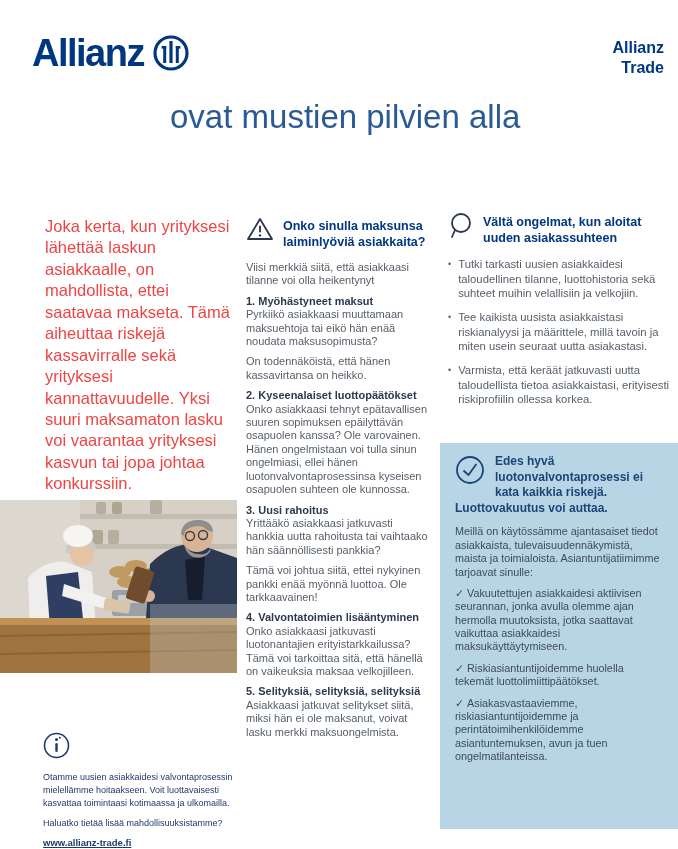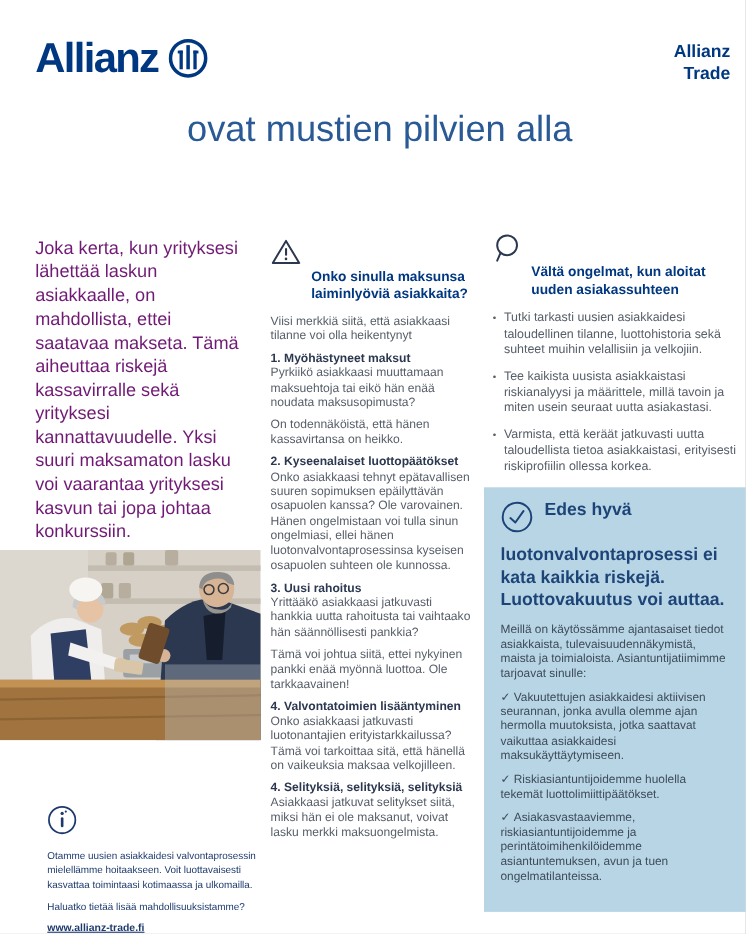--- a/index.html
+++ b/index.html
@@ -11,47 +11,47 @@
   .logo-row { position:absolute; left:32px; top:34px; display:flex; align-items:center; gap:9px; }
   .logo-text { font-size:38px; font-weight:bold; color:#003781; letter-spacing:-1.5px; line-height:1; }
   .logo-mark svg { display:block; }
   .wordmark { position:absolute; right:30px; top:38px; text-align:right; color:#003781;
     font-weight:bold; font-size:16px; line-height:1.25; }
   
   .headline { position:absolute; left:46px; top:94px; font-size:33px; line-height:1.42; font-weight:400; }
   .headline .l1 { color:#E4741E; display:block; }
   .headline .l2 { color:#2A5A96; display:block; margin-left:124px; }
   
-  .intro { position:absolute; left:32px; top:216px; width:192px; font-size:16.5px;
-    line-height:1.3; color:#701a75; }
+  .intro { position:absolute; left:45px; top:216px; width:192px; font-size:16.5px;
+    line-height:1.3; color:#ef4444; }
   .photo { position:absolute; left:0; top:500px; width:237px; height:173px; }
   .photo svg { display:block; }
   .footer-note { position:absolute; left:43px; top:732px; width:192px; color:#1D3A6D; }
   .footer-note .icn { display:block; margin-bottom:8px; }
   .footer-note p { margin:0 0 7px; font-size:9px; line-height:1.45; }
   .footer-note a { color:#1D3A6D; font-weight:bold; font-size:9.5px; text-decoration:underline; cursor:pointer; }
   
   .col-head { display:flex; gap:9px; align-items:flex-start; }
-  .col-head .txt { font-weight:bold; color:#003781; font-size:12.5px; line-height:1.28; padding-top:2px;margin-top:25px; }
+  .col-head .txt { font-weight:bold; color:#003781; font-size:12.5px; line-height:1.28; padding-top:2px; }
   
   .col-mid { position:absolute; left:246px; top:216px; width:183px; }
   .col-mid .txt { width:150px; }
   .mid-body { margin-top:11px; font-size:11px; line-height:1.22; color:#565E68; }
   .mid-body p { margin:0 0 7px; }
   .mid-body p.sec-title { margin:0; font-weight:bold; color:#2C3850; }
   
   .col-right { position:absolute; left:448px; top:212px; width:224px; }
   .col-right .txt { width:178px; }
   .bullets { margin-top:11px; }
   .bullet { display:flex; gap:7px; font-size:11.3px; line-height:1.3; color:#565E68; margin-bottom:9px; }
   .bullet .dot { flex:0 0 auto; font-size:9px; line-height:1.6; color:#565E68; }
   
   .promo { position:absolute; left:440px; top:443px; width:238px; height:386px;
     background:#B8D5E5; box-sizing:border-box; padding:11px 13px 10px 15px; overflow:hidden; }
-  .promo-head { color:#1D4477; font-weight:bold; font-size:16px; line-height:1.3; }
+  .promo-head { color:#1D4477; font-weight:bold; font-size:12px; line-height:1.3; }
   .promo-head .icn { float:left; margin:1px 10px 3px 0; }
   .promo-body { margin-top:9px; font-size:10.8px; line-height:1.24; color:#3D4B59; }
   .promo-body p { margin:0 0 8px; }
   .check-glyph { margin-right:3px; }
 </style>
 </head>
 <body>
 
 <div id="page">
 
@@ -158,21 +158,21 @@
       <p class="sec-title">1. Myöhästyneet maksut</p>
       <p>Pyrkiikö asiakkaasi muuttamaan maksuehtoja tai eikö hän enää noudata maksusopimusta?</p>
       <p>On todennäköistä, että hänen kassavirtansa on heikko.</p>
       <p class="sec-title">2. Kyseenalaiset luottopäätökset</p>
       <p>Onko asiakkaasi tehnyt epätavallisen suuren sopimuksen epäilyttävän osapuolen kanssa? Ole varovainen. Hänen ongelmistaan voi tulla sinun ongelmiasi, ellei hänen luotonvalvontaprosessinsa kyseisen osapuolen suhteen ole kunnossa.</p>
       <p class="sec-title">3. Uusi rahoitus</p>
       <p>Yrittääkö asiakkaasi jatkuvasti hankkia uutta rahoitusta tai vaihtaako hän säännöllisesti pankkia?</p>
       <p>Tämä voi johtua siitä, ettei nykyinen pankki enää myönnä luottoa. Ole tarkkaavainen!</p>
       <p class="sec-title">4. Valvontatoimien lisääntyminen</p>
       <p>Onko asiakkaasi jatkuvasti luotonantajien erityistarkkailussa? Tämä voi tarkoittaa sitä, että hänellä on vaikeuksia maksaa velkojilleen.</p>
-      <p class="sec-title">4. Selityksiä, selityksiä, selityksiä</p>
+      <p class="sec-title">5. Selityksiä, selityksiä, selityksiä</p>
       <p>Asiakkaasi jatkuvat selitykset siitä, miksi hän ei ole maksanut, voivat lasku merkki maksuongelmista.</p>
     </div>
   </div>
 
   <div class="col-right">
     <div class="col-head">
       <span>
         <svg width="26" height="28" viewBox="0 0 26 28">
           <circle cx="13" cy="11" r="9" fill="none" stroke="#2C3850" stroke-width="1.8"></circle>
           <path d="M7,18 L4,25" stroke="#2C3850" stroke-width="1.8" stroke-linecap="round"></path>

